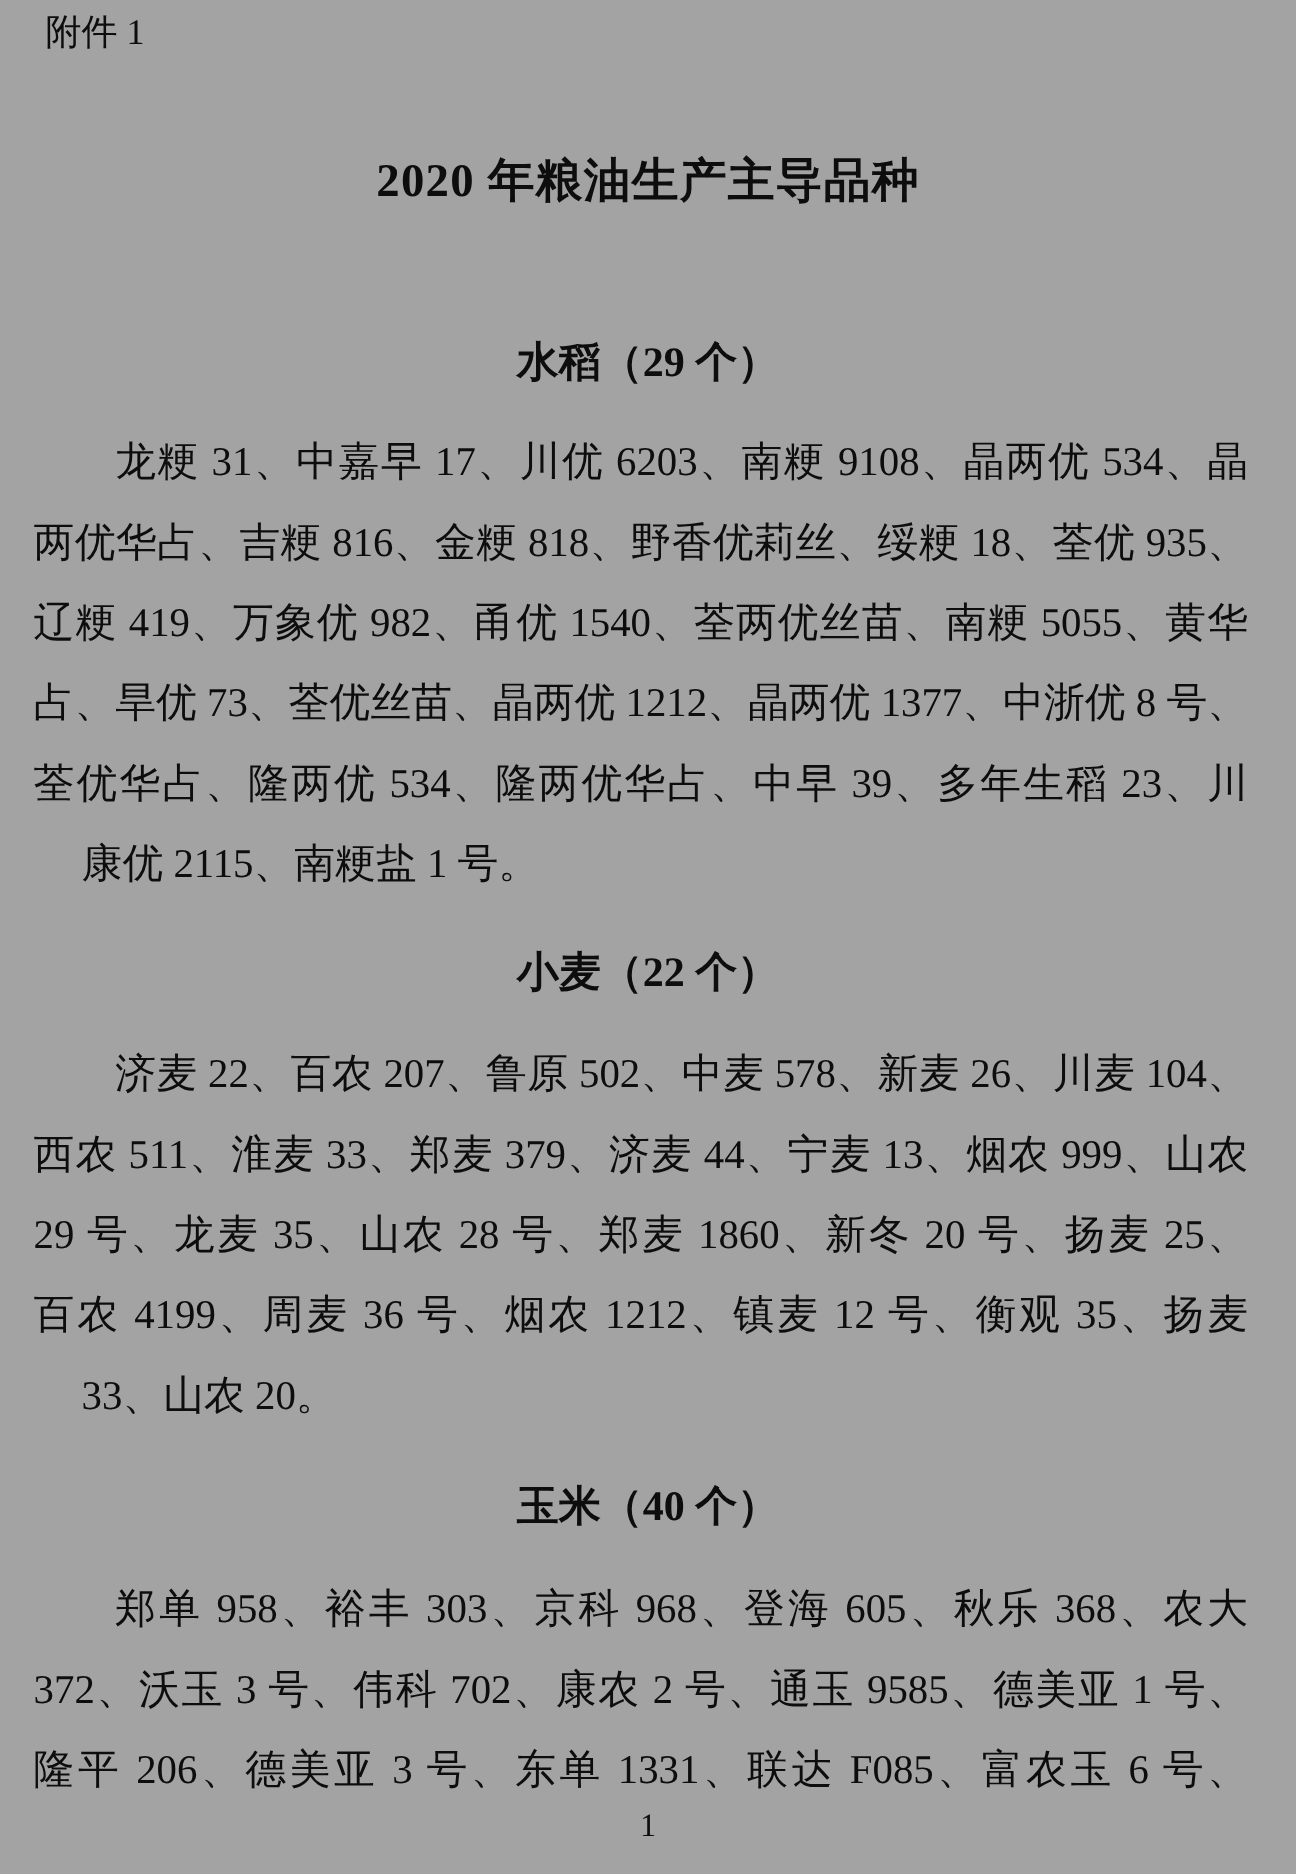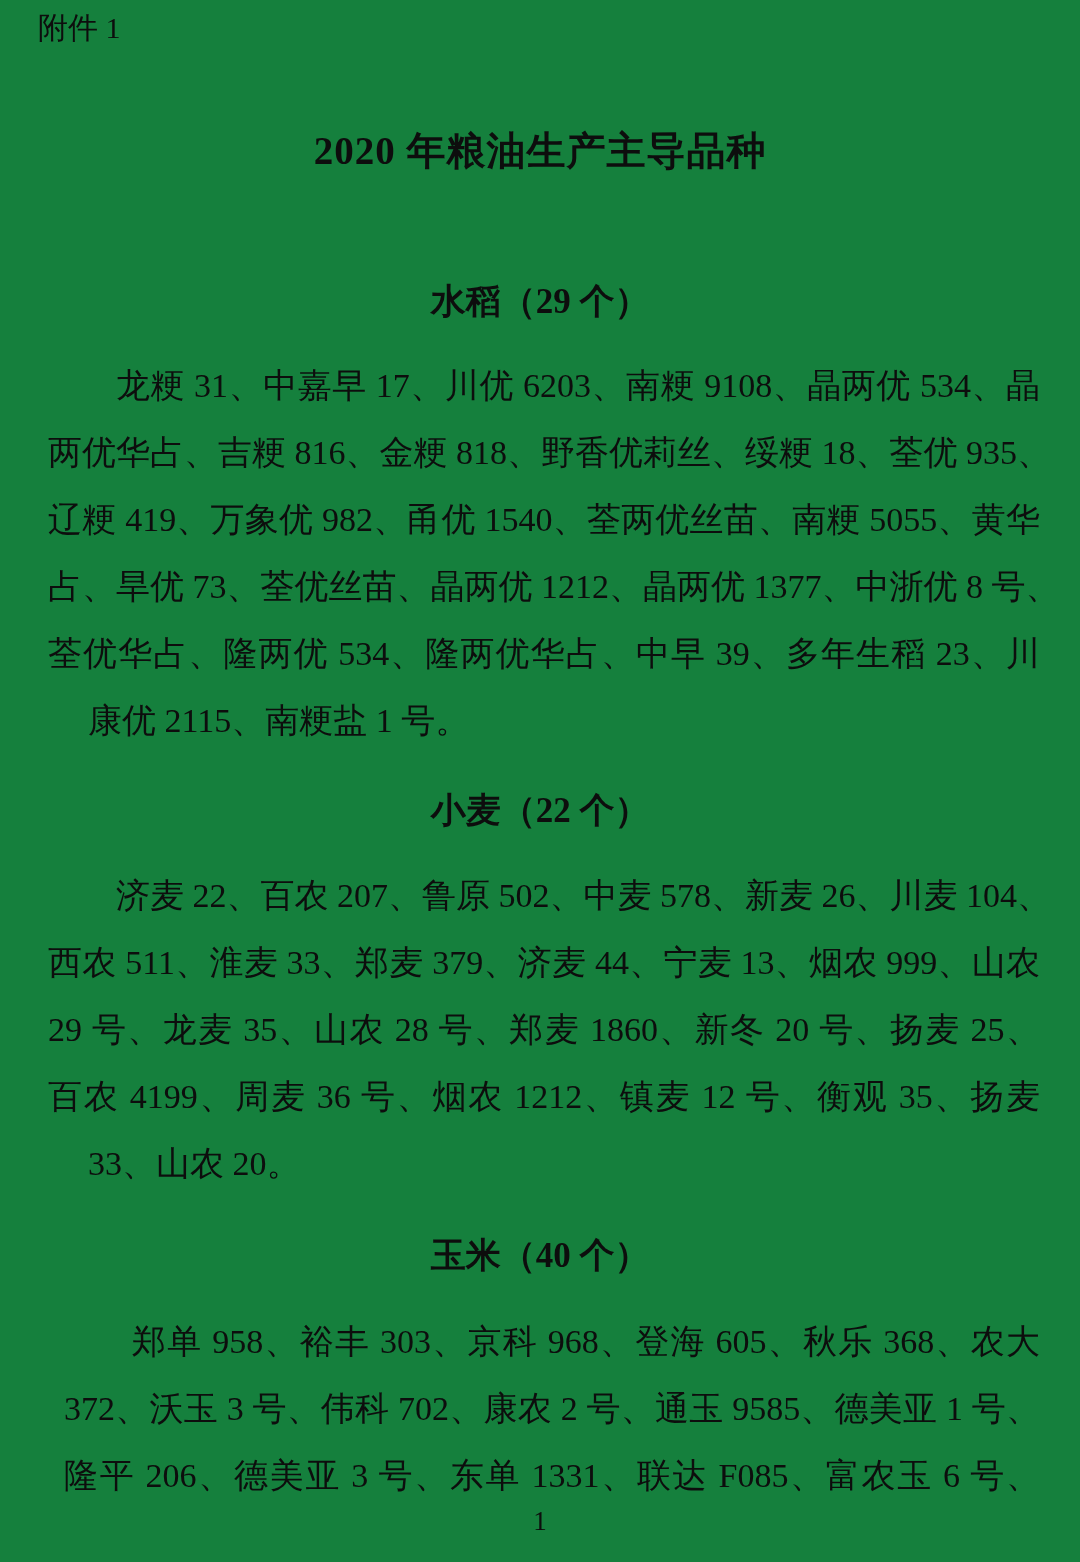--- a/index.html
+++ b/index.html
@@ -4,21 +4,21 @@
 <style>
   html, body {
     margin: 0;
     padding: 0;
     background: #ffffff;
   }
   .page {
     position: relative;
     width: 1080px;
     height: 1562px;
-    background: #15803d;
+    background: #a3a3a3;
     color: #0d0d0d;
     font-family: "Liberation Serif", "DejaVu Serif", serif;
     overflow: hidden;
   }
   .attachment {
     position: absolute;
     left: 38px;
     top: 8px;
     font-size: 30px;
     line-height: 40px;
@@ -42,26 +42,26 @@
     text-align: center;
     font-size: 35px;
     line-height: 44px;
     font-weight: bold;
   }
   .heading-rice  { top: 280px; }
   .heading-wheat { top: 789px; }
   .heading-corn  { top: 1234px; }
   .para {
     position: absolute;
-    left: 48px;
+    left: 28px;
     right: 40px;
   }
   .para-rice  { top: 352px; }
   .para-wheat { top: 862px; }
-  .para-corn  { top: 1308px; margin-left: 16px; }
+  .para-corn  { top: 1308px; }
   .line {
     font-size: 34px;
     line-height: 67px;
     height: 67px;
     white-space: nowrap;
     text-align: justify;
     text-align-last: justify;
   }
   .line.first {
     text-indent: 2em;

